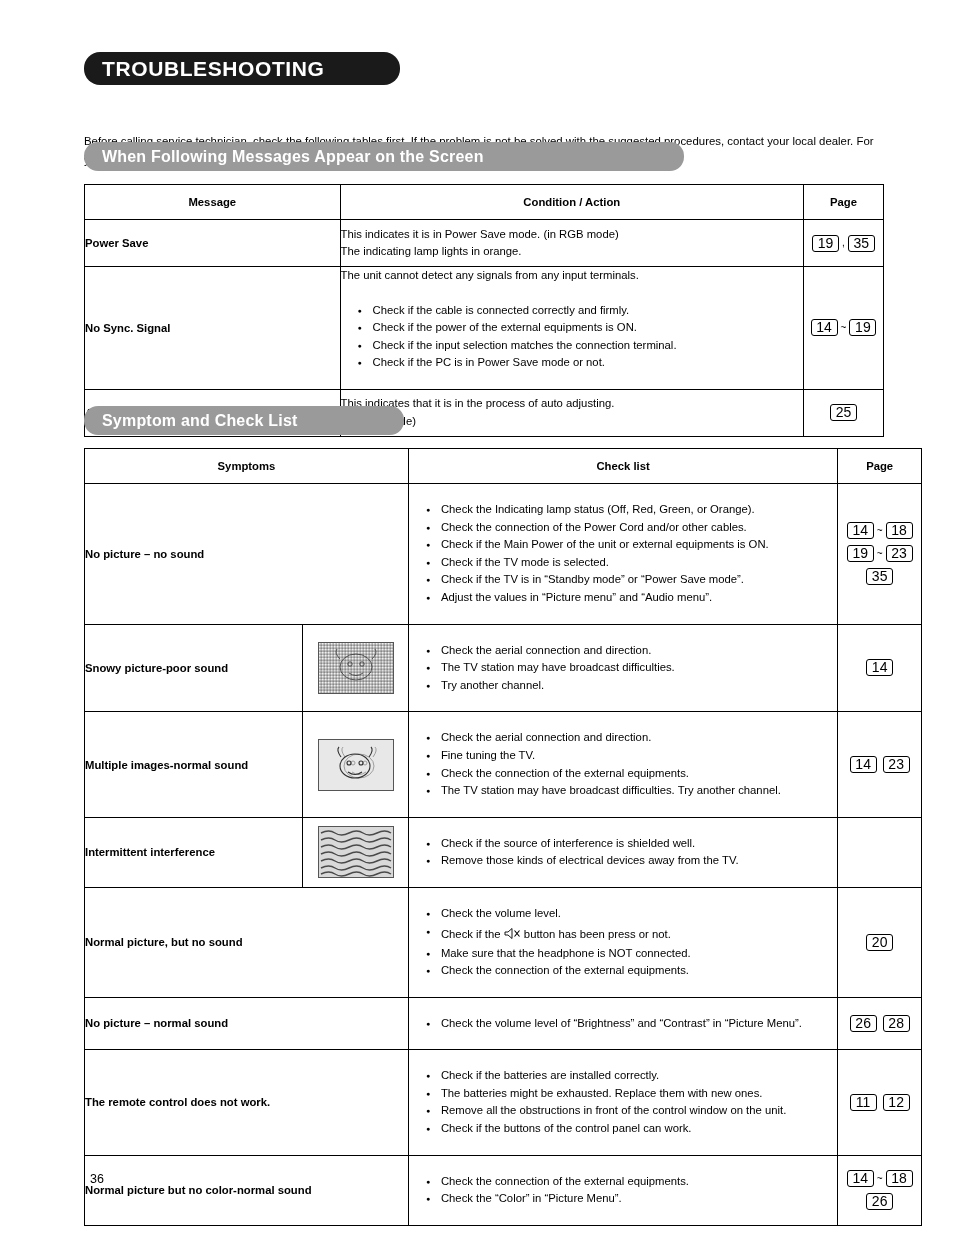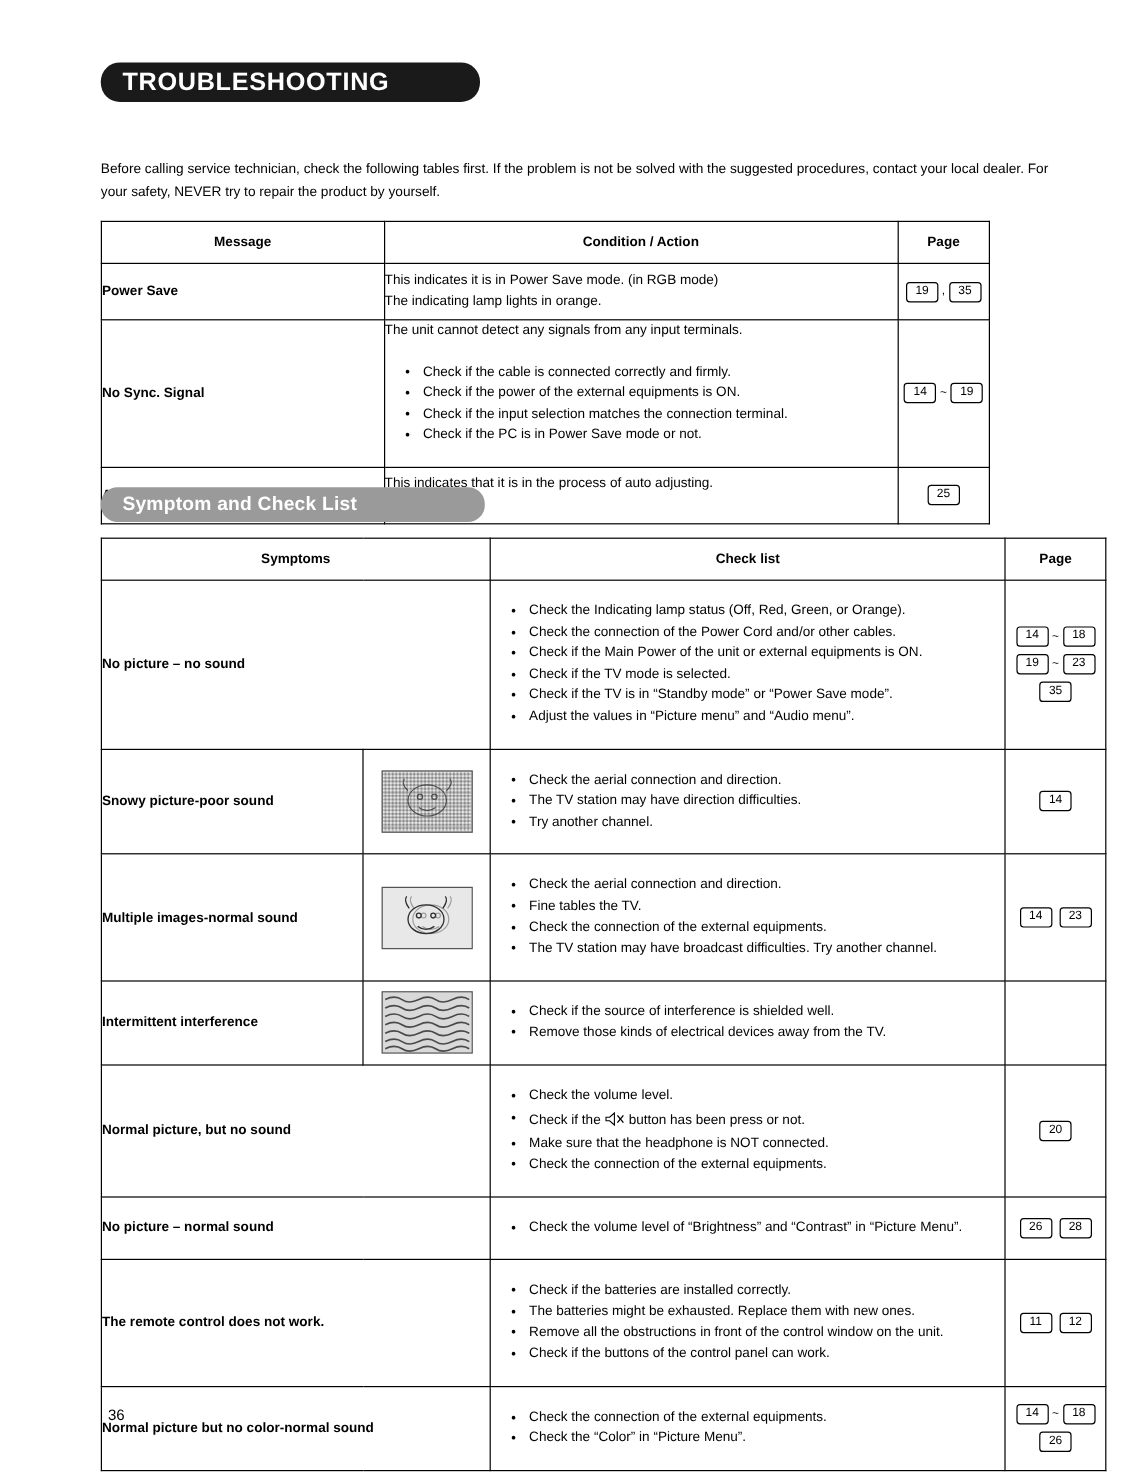--- a/index.html
+++ b/index.html
@@ -83,21 +83,21 @@
     vertical-align: middle;
     padding: 0;
   }
   table.doc th {
     font-size: 11.3px;
     font-weight: bold;
     text-align: center;
     height: 34px;
   }
 
-  #table1 { left: 84px; top: 184px; width: 741px; }
+  #table1 { left: 84px; top: 184px; width: 800px; }
   #table2 { left: 84px; top: 448px; width: 838px; }
 
   .c-first { width: 245px; }
   .c-mid { width: 445px; }
   .c-page { width: 76px; }
 
   .t2-first { width: 296px; }
   .t2-mid { width: 394px; }
   .t2-page { width: 76px; }
 
@@ -148,21 +148,21 @@
     gap: 3px;
   }
   .pbox {
     display: inline-block;
     border: 1px solid #000;
     border-radius: 3px;
     min-width: 21px;
     height: 15px;
     line-height: 14px;
     text-align: center;
-    font-size: 10px;
+    font-size: 14px;
     padding: 0 2px;
     background: #fff;
   }
   .psep {
     font-size: 10px;
     line-height: 10px;
   }
 
   
   .thumb-cell {
@@ -203,20 +203,23 @@
 <body>
 
 <div class="page">
 
   <div class="title-banner">
     <span>TROUBLESHOOTING</span>
   </div>
 
   <div class="intro">Before calling service technician, check the following tables first. If the problem is not be solved with the suggested procedures, contact your local dealer. For your safety, NEVER try to repair the product by yourself.</div>
 
+  <div class="section-header" id="sec1">
+    <span>When Following Messages Appear on the Screen</span>
+  </div>
 
   <table class="doc" id="table1">
     <thead>
       <tr>
         <th class="c-first">Message</th>
         <th class="c-mid">Condition / Action</th>
         <th class="c-page">Page</th>
       </tr>
     </thead>
     <tbody>
@@ -345,21 +348,21 @@
               </g>
               <g stroke="#8a8a8a" stroke-width="0.6" opacity="0.6">
                 <path d="M0 8 H74 M0 18 H74 M0 28 H74 M0 38 H74 M0 46 H74"></path>
               </g>
             </svg>
           </div>
         </td>
         <td class="cell-body">
           <ul class="bullets">
             <li>Check the aerial connection and direction.</li>
-            <li>The TV station may have direction difficulties.</li>
+            <li>The TV station may have broadcast difficulties.</li>
             <li>Try another channel.</li>
           </ul>
         </td>
         <td class="t2-page">
           <div class="pagebox-wrap">
             <div class="pagerow">
               <span class="pbox">14</span>
             </div>
           </div>
         </td>
@@ -386,21 +389,21 @@
                 <path d="M29 32 q7 5 14 0"></path>
                 <path d="M22 17 q-5 -7 -2 -10"></path>
                 <path d="M50 17 q5 -7 2 -10"></path>
               </g>
             </svg>
           </div>
         </td>
         <td class="cell-body">
           <ul class="bullets">
             <li>Check the aerial connection and direction.</li>
-            <li>Fine tables the TV.</li>
+            <li>Fine tuning the TV.</li>
             <li>Check the connection of the external equipments.</li>
             <li>The TV station may have broadcast difficulties. Try another channel.</li>
           </ul>
         </td>
         <td class="t2-page">
           <div class="pagebox-wrap">
             <div class="pagerow">
               <span class="pbox">14</span>
               <span class="psep"></span>
               <span class="pbox">23</span>

